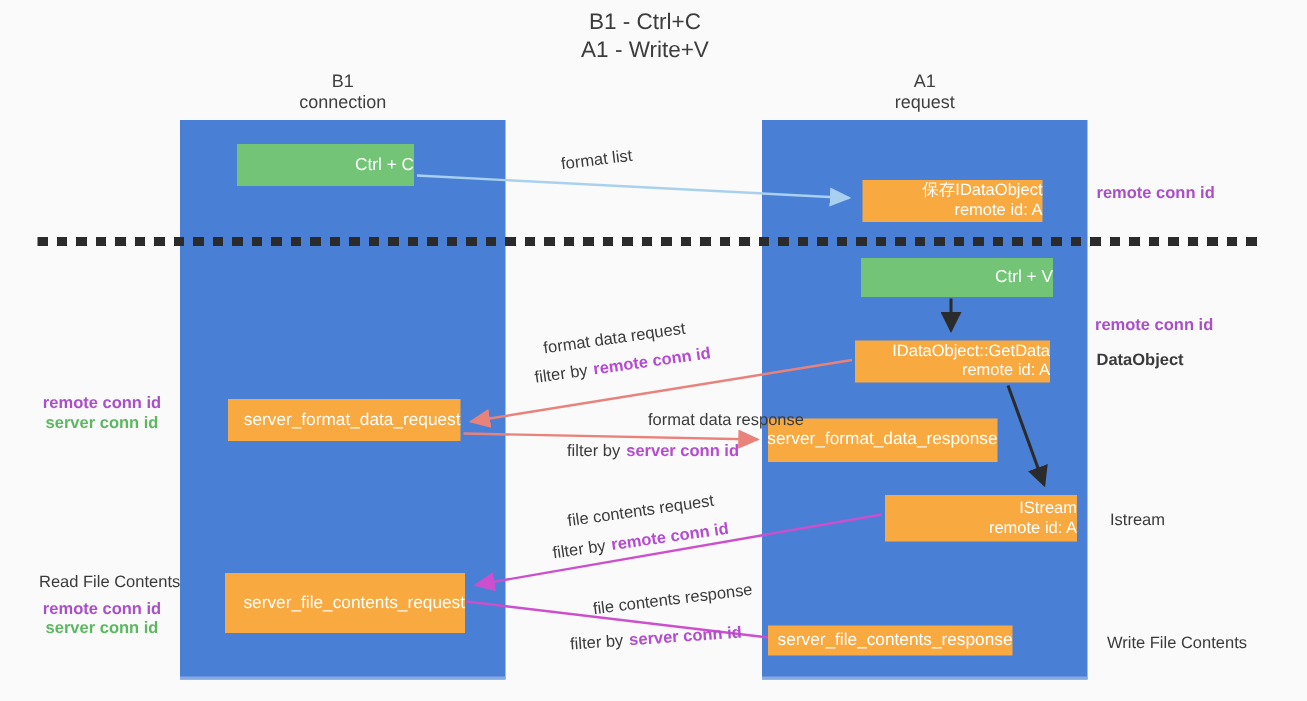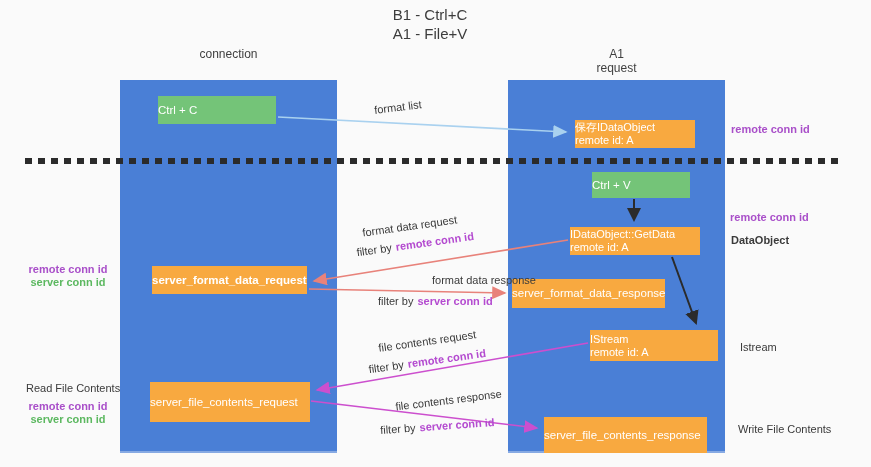--- a/index.html
+++ b/index.html
@@ -4,43 +4,44 @@
 <style>
   html,body{margin:0;padding:0;background:#fafafa;font-family:"Liberation Sans",sans-serif;}
   .canvas{position:relative;width:871px;height:467px;background:#fafafa;overflow:hidden;}
   .abs{position:absolute;}
   .title{left:305px;top:5px;width:250px;text-align:center;font-size:15px;line-height:19px;color:#3c3c3c;}
   .col-header{top:47px;width:217px;text-align:center;font-size:12px;line-height:14px;color:#3f3f3f;}
   .lane{top:80px;width:217px;height:371px;background:#4a7fd6;border-bottom:2px solid #87aae3;}
   svg.arrows{position:absolute;left:0;top:0;width:871px;height:467px;pointer-events:none;}
   .dashline{left:25px;top:158px;width:815px;height:6px;
     background:repeating-linear-gradient(90deg,#2b2b2b 0 7px,transparent 7px 13px);}
-  .node{display:flex;flex-direction:column;align-items:flex-start;justify-content:center;
+  .node{display:flex;flex-direction:column;align-items:flex-end;justify-content:center;
     color:#fff;text-align:center;font-size:11px;line-height:13px;}
   .green{background:#74c478;}
   .orange{background:#f8a940;}
   .one-line{font-size:11.5px;}
   .mid-lbl{font-size:11px;color:#3a3a3a;white-space:nowrap;transform-origin:center;}
   .mid-lbl .pid{color:#b44bd0;font-weight:bold;margin-left:4px;}
   .side-lbl{font-size:11px;color:#3a3a3a;white-space:nowrap;}
   .purple{color:#a94fc9;font-weight:bold;}
   .greenlbl{color:#5cb860;font-weight:bold;}
   .pairs{width:100px;text-align:center;font-size:11px;line-height:13px;white-space:nowrap;}
 </style>
 </head>
 <body>
 
 <div class="canvas">
 
   <div class="abs title">
     <div>B1 - Ctrl+C</div>
-    <div>A1 - File+V</div>
+    <div>A1 - Write+V</div>
   </div>
 
   <div class="abs col-header" style="left:120px;">
+    <div>B1</div>
     <div>connection</div>
   </div>
   <div class="abs col-header" style="left:508px;">
     <div>A1</div>
     <div>request</div>
   </div>
 
   <div class="abs lane" style="left:120px;"></div>
   <div class="abs lane" style="left:508px;"></div>
 
@@ -72,47 +73,47 @@
 
   <div class="abs node green one-line" style="left:158px;top:96px;width:118px;height:28px;">
     <div>Ctrl + C</div>
   </div>
 
   <div class="abs node orange" style="left:575px;top:120px;width:120px;height:28px;">
     <div>保存IDataObject</div>
     <div>remote id: A</div>
   </div>
 
-  <div class="abs node green one-line" style="left:574px;top:172px;width:98px;height:26px;margin-left:18px;">
+  <div class="abs node green one-line" style="left:574px;top:172px;width:128px;height:26px;">
     <div>Ctrl + V</div>
   </div>
 
   <div class="abs node orange" style="left:570px;top:227px;width:130px;height:28px;">
     <div>IDataObject::GetData</div>
     <div>remote id: A</div>
   </div>
 
-  <div class="abs node orange one-line" style="left:152px;top:266px;width:155px;height:28px;font-weight:bold;">
+  <div class="abs node orange one-line" style="left:152px;top:266px;width:155px;height:28px;">
     <div>server_format_data_request</div>
   </div>
 
   <div class="abs node orange one-line" style="left:512px;top:279px;width:153px;height:29px;">
     <div>server_format_data_response</div>
   </div>
 
   <div class="abs node orange" style="left:590px;top:330px;width:128px;height:31px;">
     <div>IStream</div>
     <div>remote id: A</div>
   </div>
 
   <div class="abs node orange one-line" style="left:150px;top:382px;width:160px;height:40px;">
     <div>server_file_contents_request</div>
   </div>
 
-  <div class="abs node orange one-line" style="left:544px;top:417px;width:163px;height:36px;">
+  <div class="abs node orange one-line" style="left:512px;top:417px;width:163px;height:20px;">
     <div>server_file_contents_response</div>
   </div>
 
   <div class="abs mid-lbl" style="left:374px;top:101px;transform:rotate(-7deg);">format list</div>
 
   <div class="abs mid-lbl" style="left:362px;top:220px;transform:rotate(-8deg);">format data request</div>
   <div class="abs mid-lbl" style="left:356px;top:238px;transform:rotate(-8deg);">
     <span>filter by</span><span class="pid">remote conn id</span>
   </div>
 

